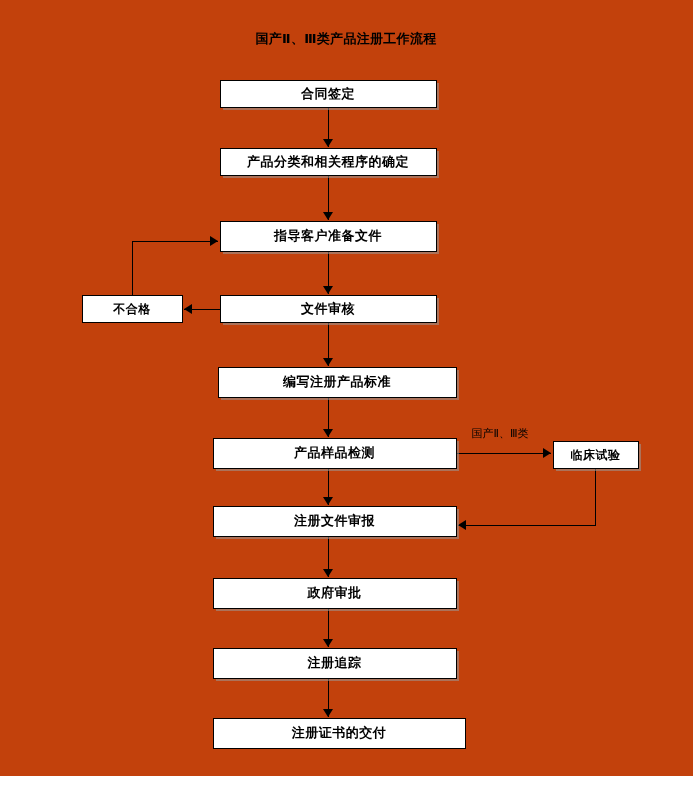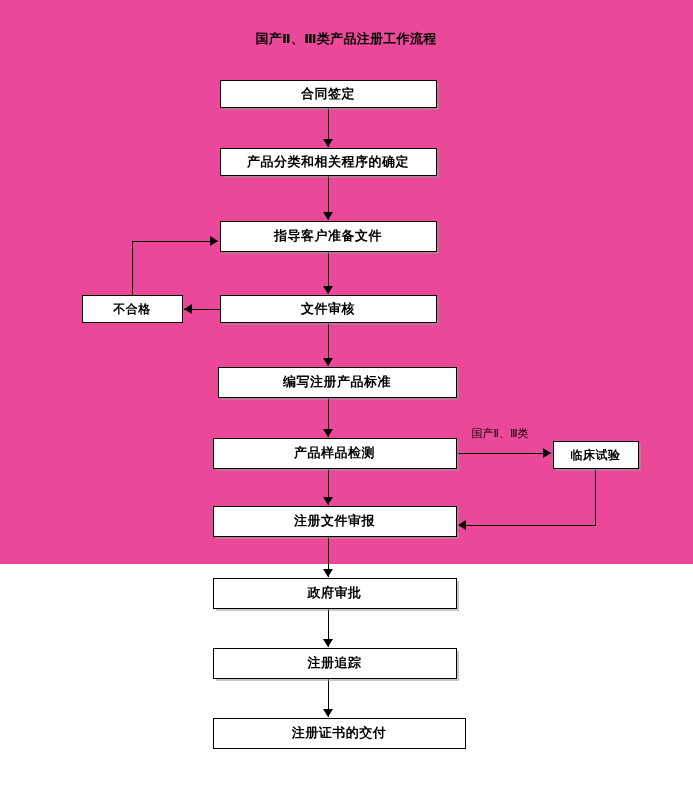--- a/index.html
+++ b/index.html
@@ -9,22 +9,22 @@
   }
   body {
     width: 693px;
     height: 800px;
     font-family: "Liberation Sans", "DejaVu Sans", sans-serif;
     overflow: hidden;
   }
   #flowchart-root {
     position: relative;
     width: 693px;
-    height: 564px;
-    background: #ec4899;
+    height: 776px;
+    background: #c2410c;
   }
   svg.chart-surface {
     position: absolute;
     inset: 0;
     width: 693px;
     height: 800px;
     display: block;
   }
   .node-rect {
     fill: #ffffff;

